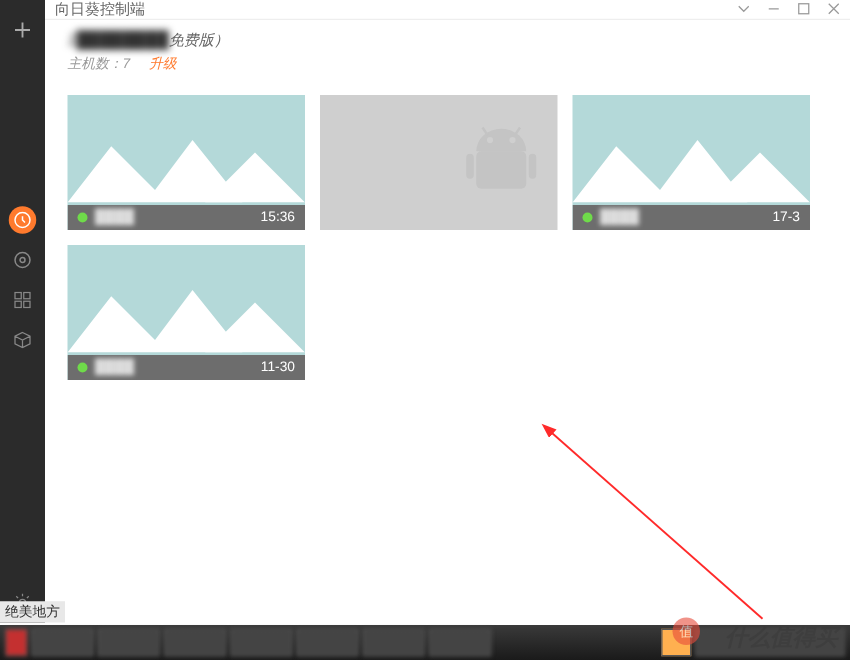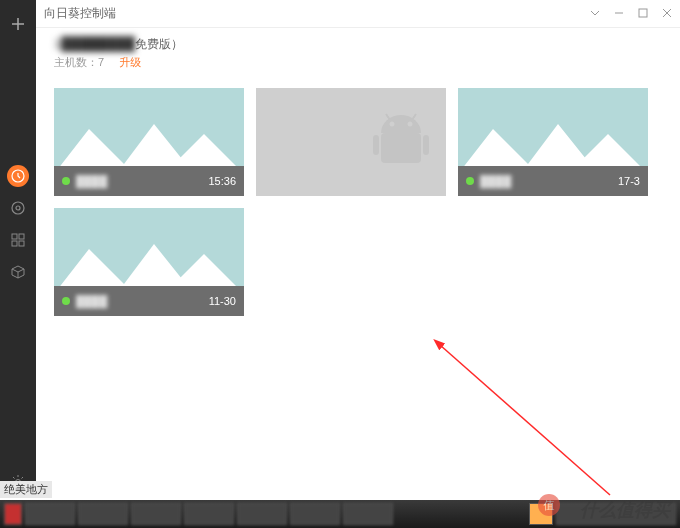--- a/index.html
+++ b/index.html
@@ -3,38 +3,38 @@
 <meta charset="utf-8">
 <style>
 * { margin: 0; padding: 0; box-sizing: border-box; }
 body { font-family: "Microsoft YaHei", Arial, sans-serif; font-size: 12px; background: #fff; width: 680px; height: 528px; overflow: hidden; position: relative; }
 .app { display: flex; height: 498px; }
 .sidebar { width: 36px; background: #2b2b2b; display: flex; flex-direction: column; align-items: center; padding-top: 8px; }
 .sidebar-item { width: 36px; height: 32px; display: flex; align-items: center; justify-content: center; cursor: pointer; color: #888; }
 .sidebar-item.active { background: #ff7a2d; color: #fff; border-radius: 50%; width: 22px; height: 22px; margin: 5px 0; }
 .sidebar-spacer { flex: 1; }
 .main { flex: 1; display: flex; flex-direction: column; background: #fff; }
-.titlebar { height: 28px; display: flex; align-items: center; padding: 0 8px; color: #666; font-size: 12px; border-bottom: 1px solid #eee; }
+.titlebar { height: 16px; display: flex; align-items: center; padding: 0 8px; color: #666; font-size: 12px; border-bottom: 1px solid #eee; }
 .titlebar-title { flex: 1; }
 .win-controls { display: flex; gap: 14px; color: #999; }
 .win-btn { cursor: pointer; }
 .header { display: flex; align-items: center; padding: 8px 18px; gap: 12px; }
-.header-left { display: flex; flex-direction: column; gap: 2px; min-width: 150px; }
+.header-left { display: flex; flex-direction: column; gap: 2px; min-width: 150px; font-style: italic; }
 .plan-line { font-size: 13px; color: #333; filter: blur(3px); }
 .plan-suffix { filter: none; color: #666; }
 .host-line { font-size: 11px; color: #999; }
 .upgrade { color: #ff7a2d; margin-left: 12px; cursor: pointer; }
 .search-wrap { flex: 1; position: relative; }
 .search { width: 100%; height: 30px; background: #f4f4f4; border: none; border-radius: 3px; padding: 0 30px 0 10px; font-size: 12px; color: #666; outline: none; }
 .search-icon { position: absolute; right: 8px; top: 7px; color: #bbb; }
 .grid { padding: 10px 18px; display: flex; flex-wrap: wrap; gap: 12px; align-content: flex-start; }
 .card { width: 190px; height: 108px; background: #b4d9d9; position: relative; overflow: hidden; cursor: pointer; }
 .card.android { background: #cfcfcf; }
 .mountains { position: absolute; bottom: 22px; left: 0; width: 100%; height: 60px; }
-.card-footer { position: absolute; bottom: 0; left: 0; right: 0; height: 30px; background: #6d6d6d; display: flex; align-items: center; padding: 0 8px; color: #fff; font-size: 11px; }
+.card-footer { position: absolute; bottom: 0; left: 0; right: 0; height: 20px; background: #6d6d6d; display: flex; align-items: center; padding: 0 8px; color: #fff; font-size: 11px; }
 .status-dot { width: 8px; height: 8px; border-radius: 50%; background: #6fdb4a; margin-right: 6px; }
 .card-name { flex: 1; filter: blur(2px); color: #ddd; }
 .card-time { color: #fff; }
 .android-bot { position: absolute; right: 10px; top: 20px; opacity: 0.6; }
 .arrow { position: absolute; pointer-events: none; }
 .bottom-text { position: absolute; bottom: 30px; left: 0; font-size: 11px; color: #333; background: #e8e8e8; padding: 1px 4px; margin-top: 26px; }
 .taskbar { position: absolute; bottom: 0; left: 0; right: 0; height: 28px; background: linear-gradient(#3a3a3a,#1a1a1a); display: flex; align-items: center; padding: 0 4px; gap: 3px; }
 .task-item { height: 22px; min-width: 18px; background: #444; border: 1px solid #555; filter: blur(1.5px); }
 .task-item.red { background: #c43030; }
 .task-item.highlight { background: #ffb050; filter: none; width: 24px; }

